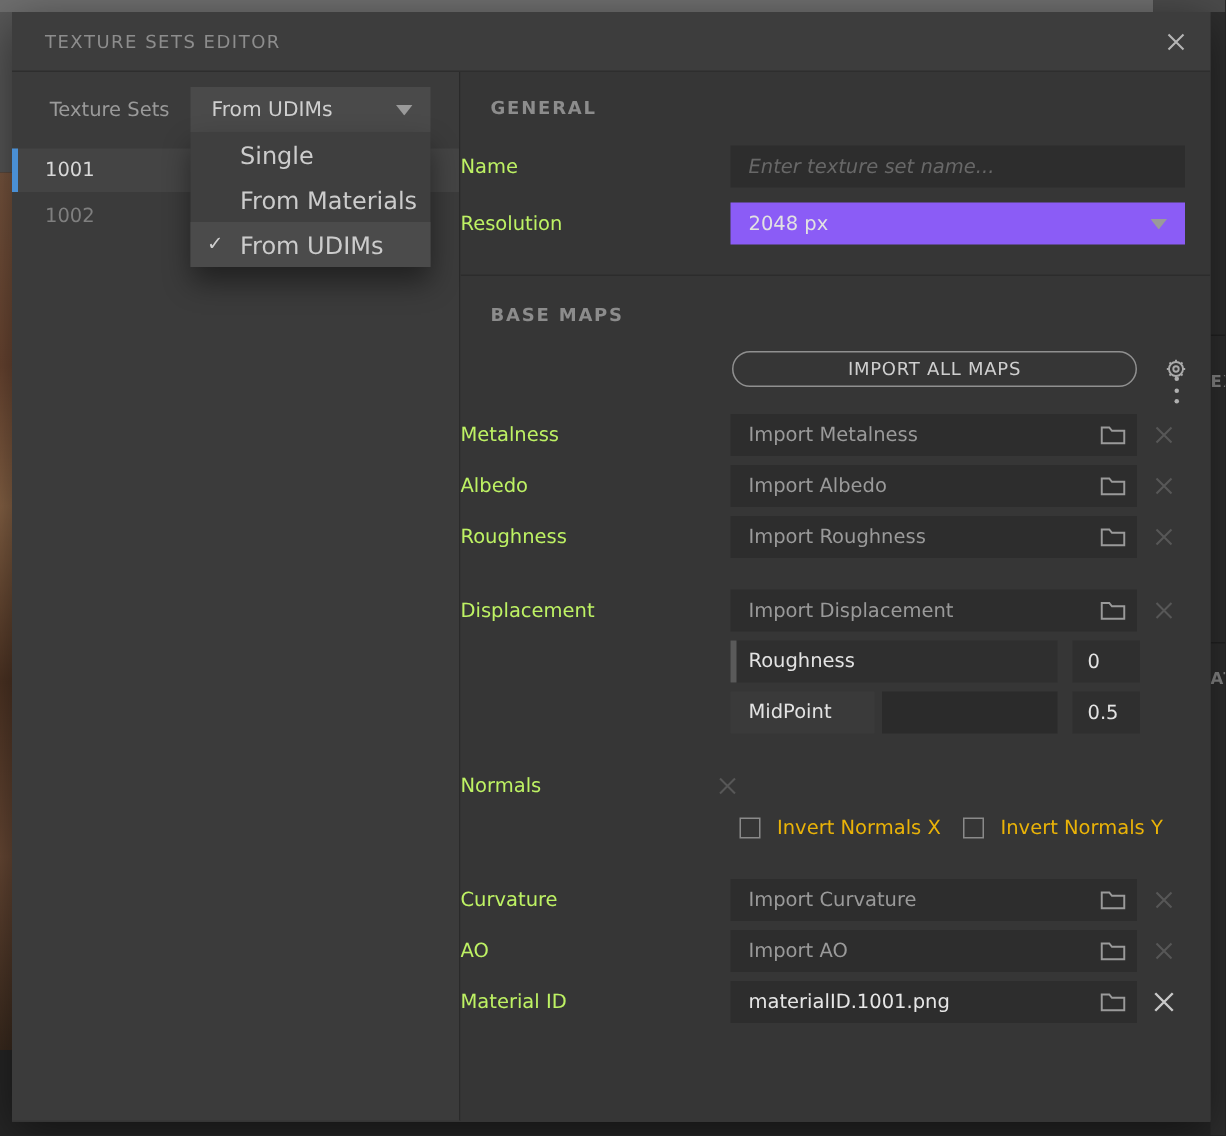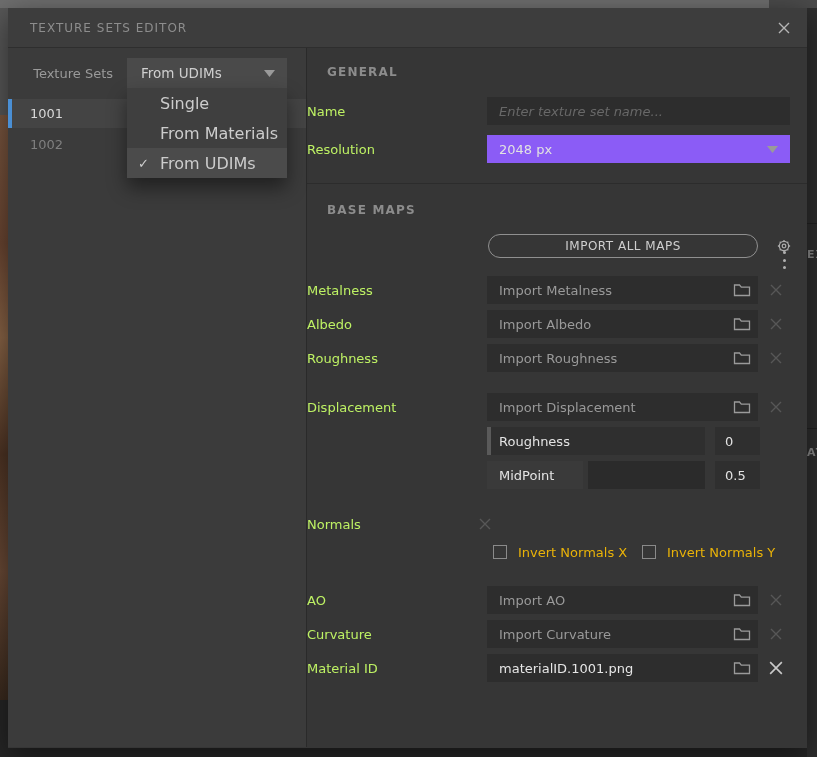--- a/index.html
+++ b/index.html
@@ -306,40 +306,40 @@
             </div>
             <div class="cb-group">
               <span class="cb"></span>
               <span class="cb-label">Invert Normals Y</span>
             </div>
           </div>
 
           <div class="sp26"></div>
 
           <div class="map-row">
+            <span class="lbl">Curvature</span>
+            <div class="map-fld">
+              <span class="ph">Import Curvature</span>
+              <span class="folder-btn">
+                <svg width="18" height="16" viewBox="0 0 18 16">
+                  <path d="M1.5 3 h5 l1.8 2.2 h8.2 v8.3 h-15 z" fill="none" stroke="#9a9a9a" stroke-width="1.3"></path>
+                </svg>
+              </span>
+            </div>
+            <span class="clear-btn">
+              <svg width="12" height="12" viewBox="0 0 12 12">
+                <path d="M1 1 L11 11 M11 1 L1 11" stroke="#575757" stroke-width="1.4"></path>
+              </svg>
+            </span>
+          </div>
+
+          <div class="map-row">
             <span class="lbl">AO</span>
             <div class="map-fld">
               <span class="ph">Import AO</span>
-              <span class="folder-btn">
-                <svg width="18" height="16" viewBox="0 0 18 16">
-                  <path d="M1.5 3 h5 l1.8 2.2 h8.2 v8.3 h-15 z" fill="none" stroke="#9a9a9a" stroke-width="1.3"></path>
-                </svg>
-              </span>
-            </div>
-            <span class="clear-btn">
-              <svg width="12" height="12" viewBox="0 0 12 12">
-                <path d="M1 1 L11 11 M11 1 L1 11" stroke="#575757" stroke-width="1.4"></path>
-              </svg>
-            </span>
-          </div>
-
-          <div class="map-row">
-            <span class="lbl">Curvature</span>
-            <div class="map-fld">
-              <span class="ph">Import Curvature</span>
               <span class="folder-btn">
                 <svg width="18" height="16" viewBox="0 0 18 16">
                   <path d="M1.5 3 h5 l1.8 2.2 h8.2 v8.3 h-15 z" fill="none" stroke="#9a9a9a" stroke-width="1.3"></path>
                 </svg>
               </span>
             </div>
             <span class="clear-btn">
               <svg width="12" height="12" viewBox="0 0 12 12">
                 <path d="M1 1 L11 11 M11 1 L1 11" stroke="#575757" stroke-width="1.4"></path>
               </svg>

